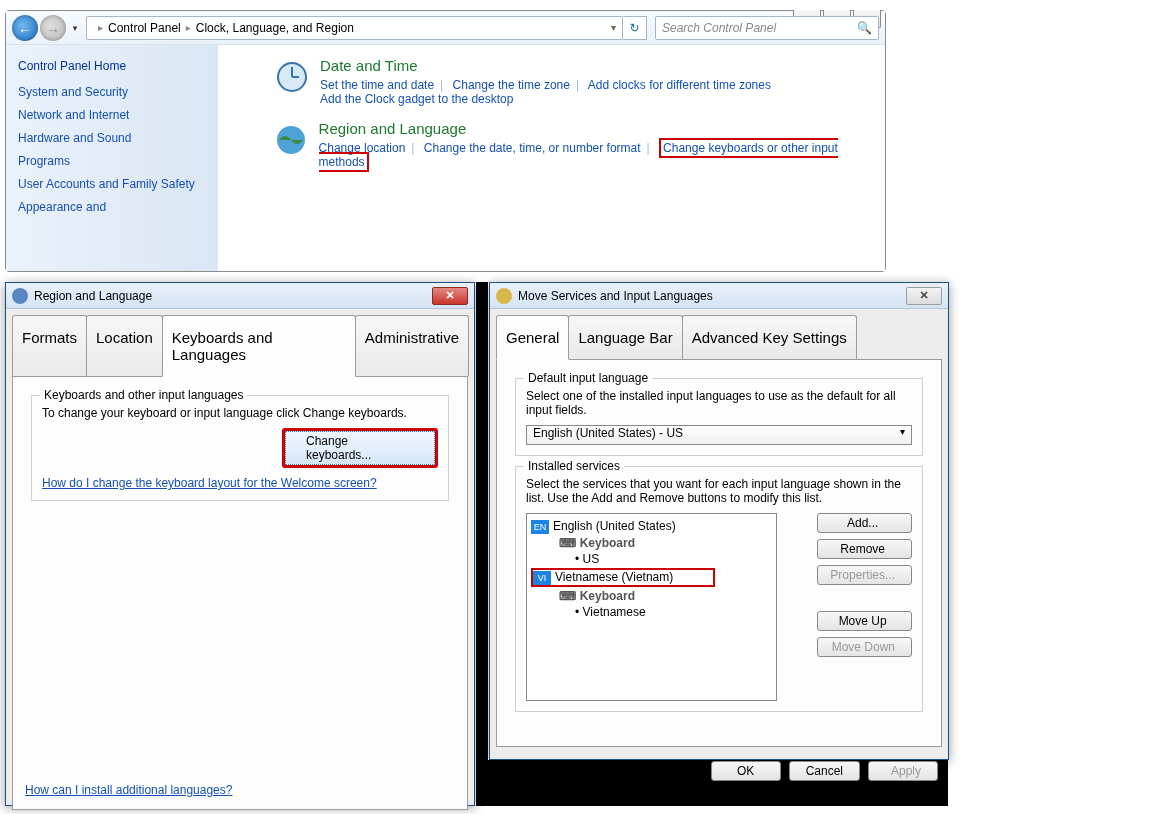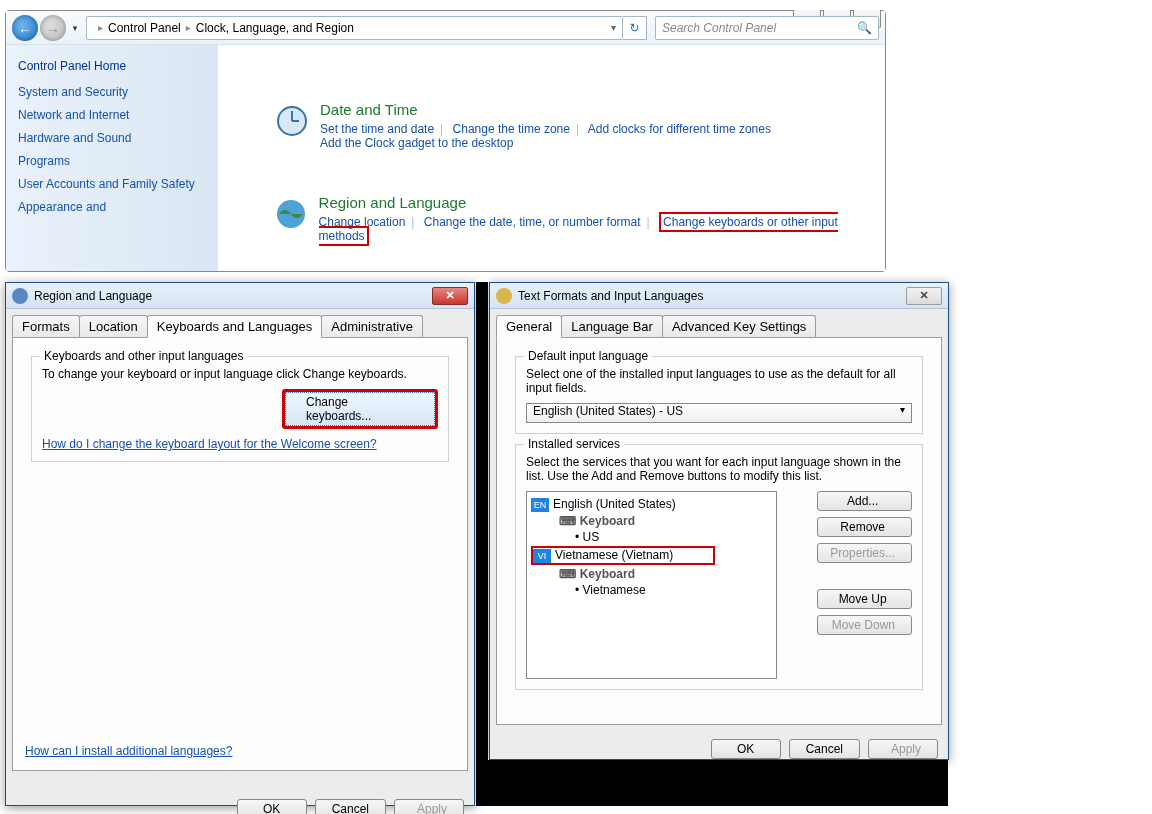--- a/index.html
+++ b/index.html
@@ -18,35 +18,35 @@
 .address-bar .sep { color:#888; margin:0 5px; font-size:10px; }
 .refresh-btn { width:24px; height:24px; border:1px solid #a5b7c7; border-left:none; background:#fff; display:flex; align-items:center; justify-content:center; color:#1b6db9; }
 .search-box { width:224px; height:24px; border:1px solid #a5b7c7; margin-left:8px; background:#fff; display:flex; align-items:center; padding:0 6px; border-radius:2px; color:#888; font-style:italic; position:relative; }
 .search-box .mag { position:absolute; right:6px; color:#2662a3; font-style:normal; }
 
 .cp-body { display:flex; height:calc(100% - 34px);gap:40px; }
 .cp-side { width:212px; background: linear-gradient(to right, #eaf2fb, #d9e6f3); padding:14px 12px; }
 .cp-side .home { color:#003399; font-size:12px; margin-bottom:12px; display:block; }
 .cp-side .link { color:#1451b2; display:block; margin-bottom:9px; font-size:12px; }
 .cp-main { flex:1; background:#fff; padding:12px 14px; }
-.cat { display:flex; margin-bottom:14px;margin-top:44px; }
+.cat { display:flex; margin-bottom:14px; }
 .cat-icon { width:40px; height:40px; margin-right:8px; display:flex; align-items:center; justify-content:center; }
 .cat-title { color:#1c7a2d; font-size:15px; margin-bottom:4px; }
 .cat-links a { color:#1451b2; text-decoration:none; font-size:12px; }
 .cat-links .d { color:#9fc0e0; margin:0 6px; }
 .hl-red { border:2px solid #cc0000; padding:1px 2px; }
 
 
 .dialog { position:absolute; border:1px solid #1a4f84; background:#ececec; box-shadow:0 2px 10px rgba(0,0,0,.4); }
 .dlg-title { height:26px; background: linear-gradient(#e9f1fa,#d4e3f4); display:flex; align-items:center; padding:0 6px; font-size:12px; border-bottom:1px solid #b4c4d5; }
 .dlg-title .ico { width:16px; height:16px; margin-right:6px; background:#5a87c4; border-radius:50%; display:inline-block; }
 .dlg-close { margin-left:auto; width:36px; height:18px; background: linear-gradient(#e28a83,#c8352a); border:1px solid #8d2a23; border-radius:2px; color:#fff; display:flex; align-items:center; justify-content:center; font-size:11px; font-weight:bold; }
 .dlg-close.gray { background:linear-gradient(#f3f3f3,#dcdcdc); color:#444; border-color:#9c9c9c; }
 .tabbar { display:flex; padding: 6px 6px 0 6px; background:#ececec; position:relative; }
-.tab { border:1px solid #9c9c9c; border-bottom:none; padding:3px 9px; font-size:13px; background:linear-gradient(#f7f7f7,#e9e9e9); border-radius:3px 3px 0 0; margin-right:-1px; cursor:default; }
+.tab { border:1px solid #9c9c9c; border-bottom:none; padding:13px 9px; font-size:15px; background:linear-gradient(#f7f7f7,#e9e9e9); border-radius:3px 3px 0 0; margin-right:-1px; cursor:default; }
 .tab.active { background:#fdfdfd; position:relative; z-index:2; border-bottom:1px solid #fdfdfd; margin-bottom:-1px; }
 .group { border:1px solid #cfcfcf; margin:10px; padding:10px 10px; position:relative; }
 .group-title { position:absolute; top:-8px; left:8px; background:#fdfdfd; padding:0 4px; font-size:12px; }
 .fake-btn { border:1px solid #888; border-radius:3px; padding:2px 16px; background:linear-gradient(#f7f7f7,#e4e4e4); font-size:12px; display:inline-block; text-align:center; min-width:70px; }
 .fake-btn.disabled { color:#999;text-align:right; }
 .dlg-buttons { display:flex; justify-content:flex-end; gap:8px; padding:8px 10px; }
 .alink { color:#1451b2; text-decoration:underline; font-size:12px; }
 
 
 .rgn-dialog { left:5px; top:282px; width:470px; height:524px; }
@@ -177,21 +177,21 @@
     <span class="fake-btn disabled">Apply</span>
   </div>
 </div>
 
 <div class="black-strip"></div>
 <div class="black-strip2"></div>
 
 <div class="dialog tsv-dialog">
   <div class="dlg-title">
     <span class="ico" style="background:#d8b74a;"></span>
-    <span>Text Formats and Input Languages</span>
+    <span>Move Services and Input Languages</span>
     <div class="dlg-close gray">✕</div>
   </div>
   <div class="tabbar">
     <div class="tab active">General</div>
     <div class="tab">Language Bar</div>
     <div class="tab">Advanced Key Settings</div>
   </div>
   <div class="tsv-body">
     <div class="group">
       <div class="group-title">Default input language</div>

